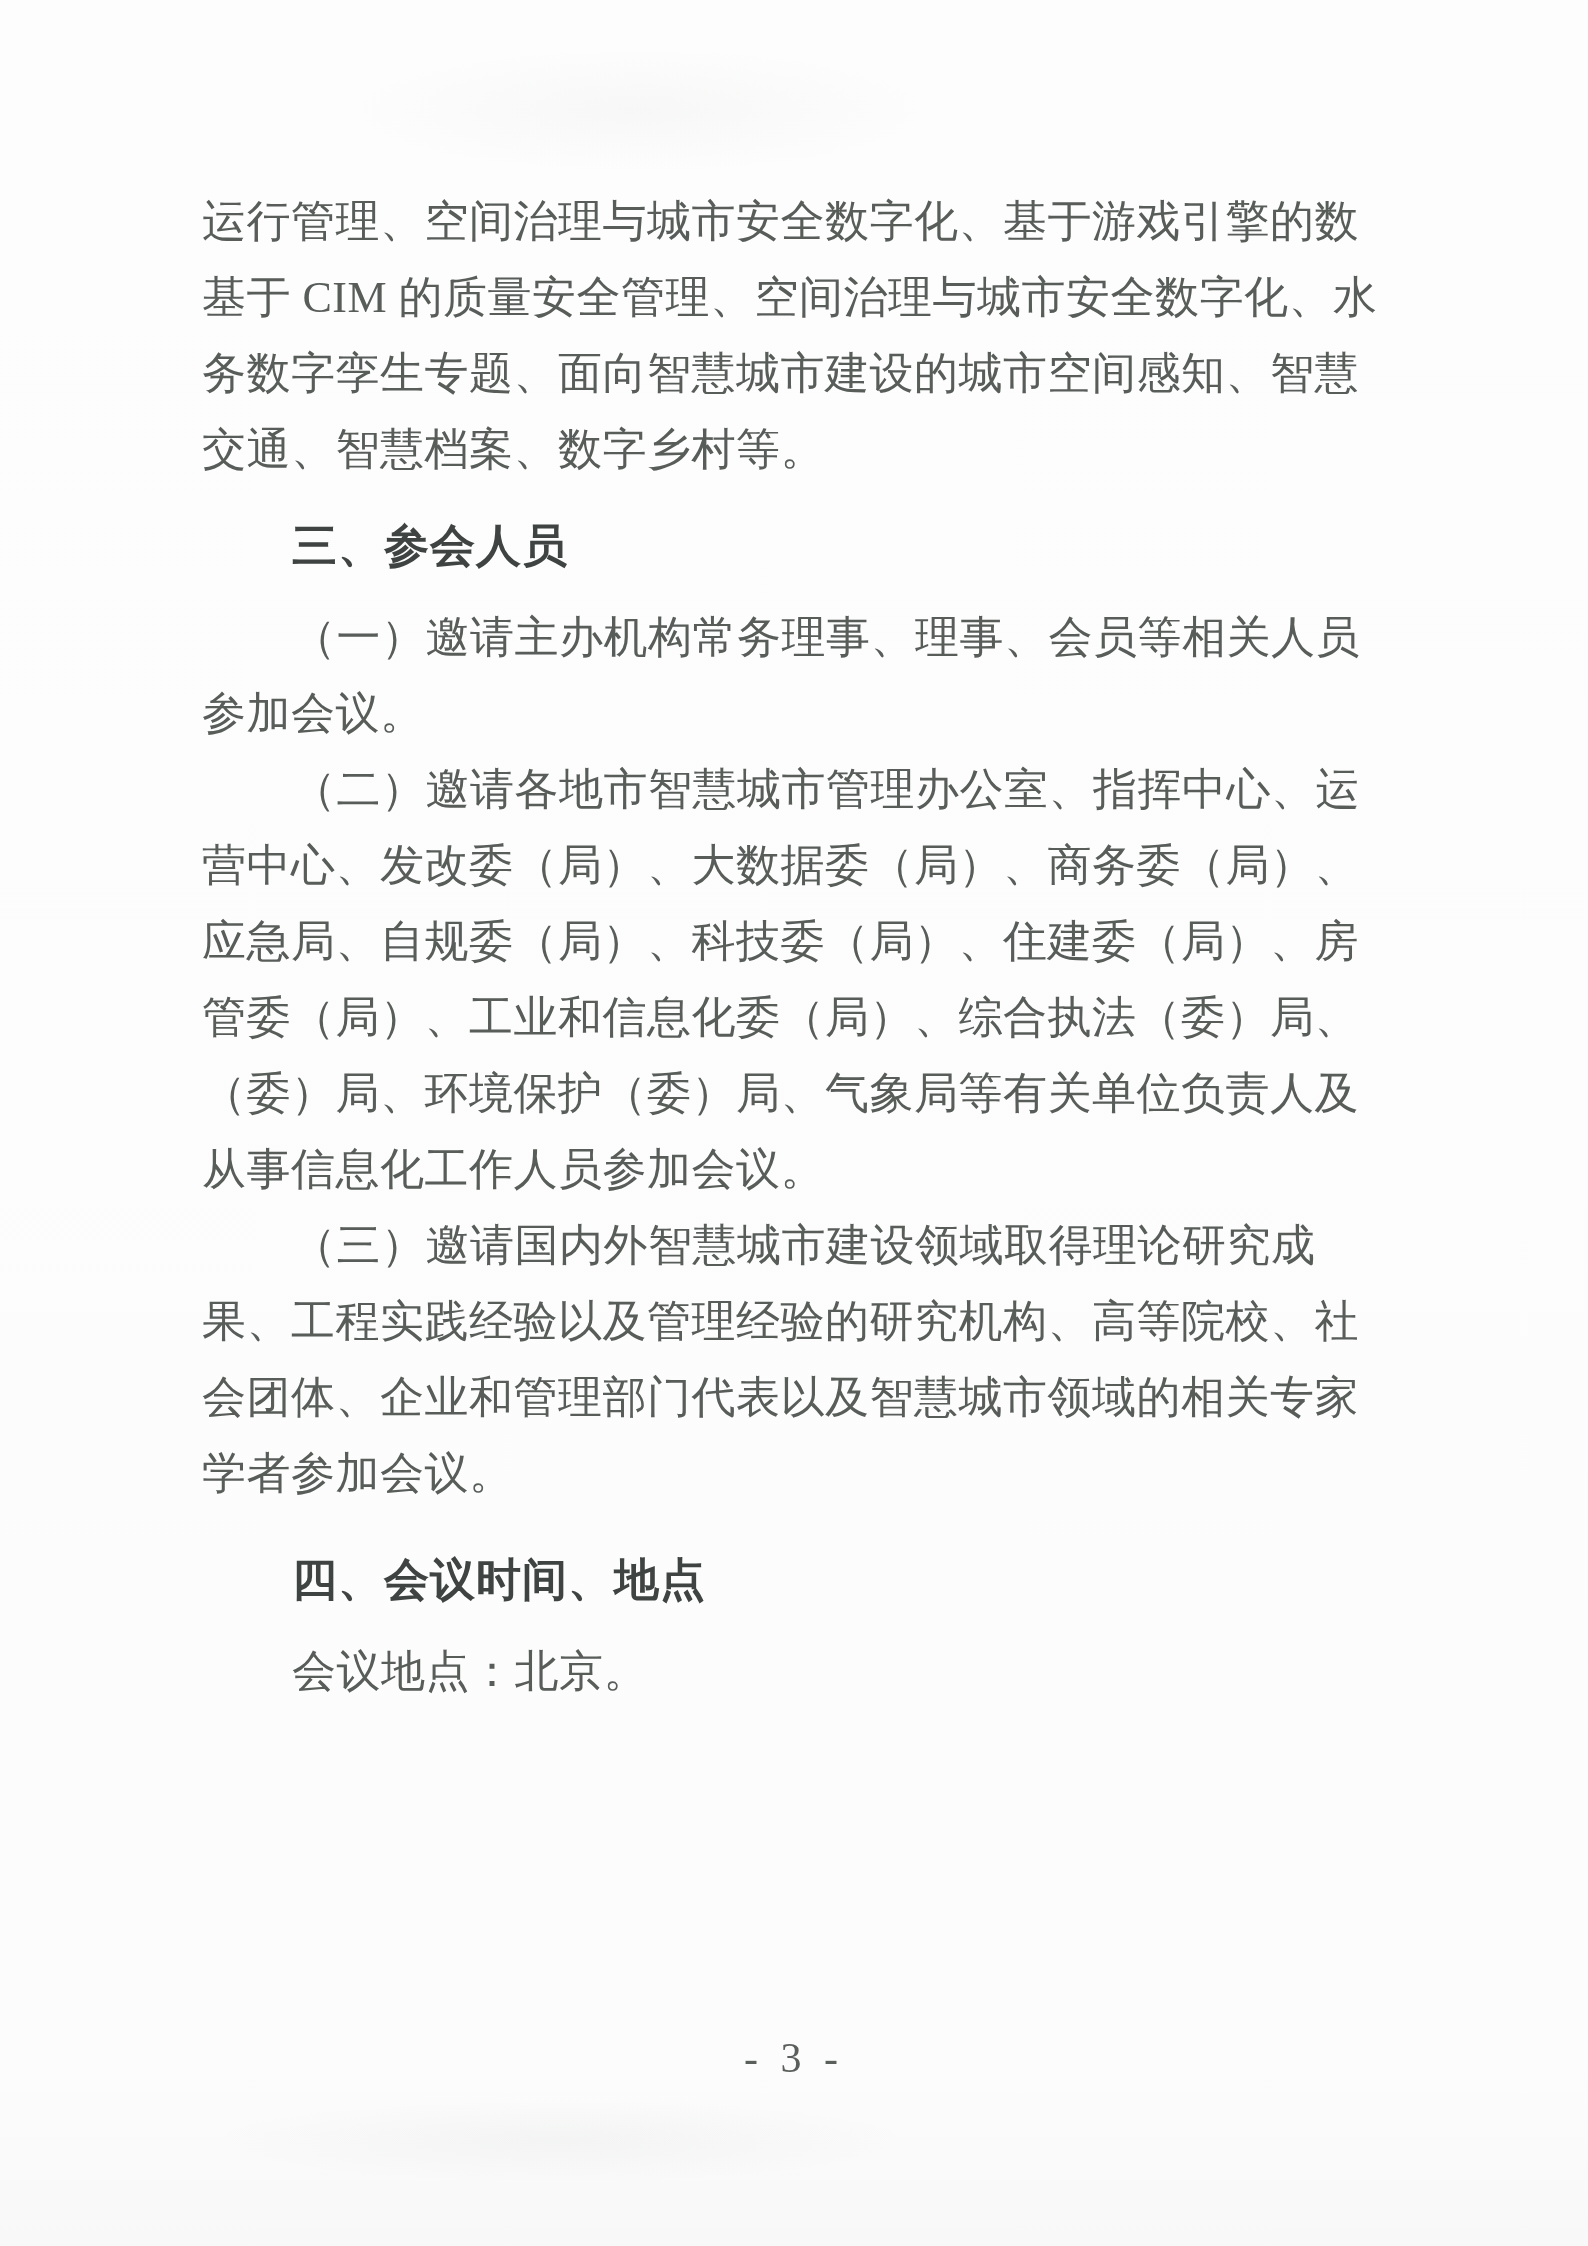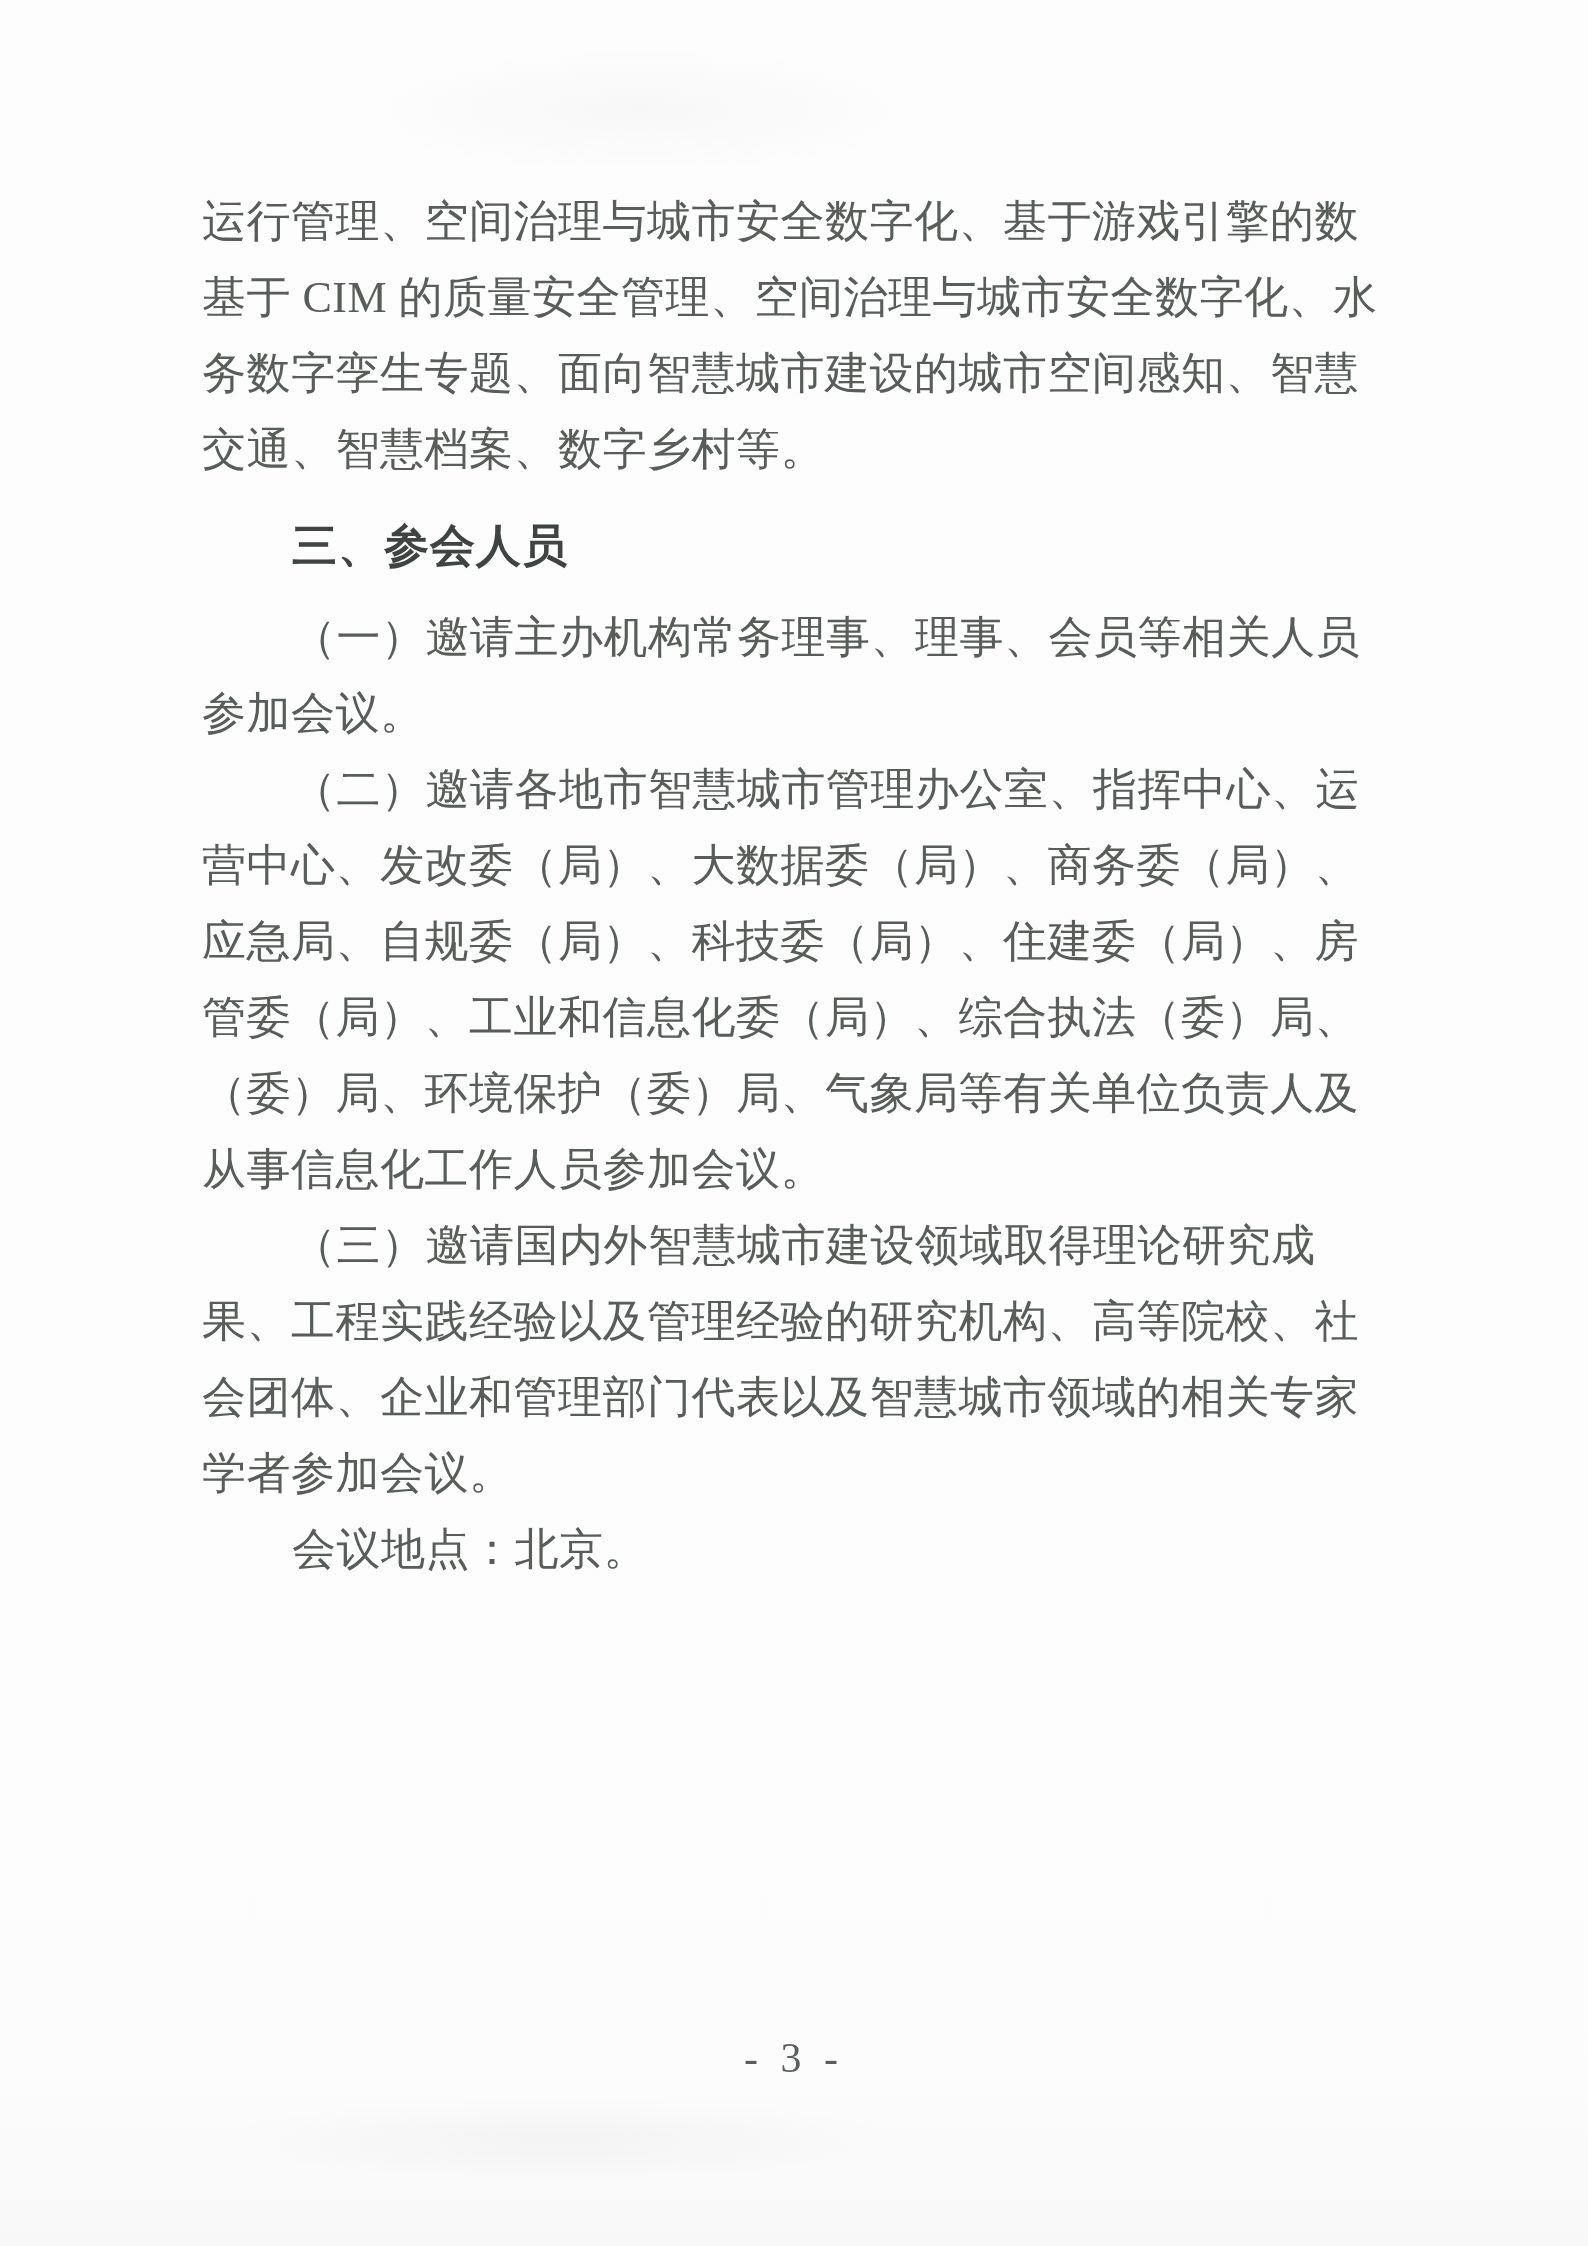--- a/index.html
+++ b/index.html
@@ -91,19 +91,20 @@
     <p class="line">应急局、自规委（局）、科技委（局）、住建委（局）、房</p>
     <p class="line">管委（局）、工业和信息化委（局）、综合执法（委）局、</p>
     <p class="line">（委）局、环境保护（委）局、气象局等有关单位负责人及</p>
     <p class="line">从事信息化工作人员参加会议。</p>
 
     <p class="line indent">（三）邀请国内外智慧城市建设领域取得理论研究成</p>
     <p class="line">果、工程实践经验以及管理经验的研究机构、高等院校、社</p>
     <p class="line">会团体、企业和管理部门代表以及智慧城市领域的相关专家</p>
     <p class="line">学者参加会议。</p>
 
+    <h2 class="heading h4">四、会议时间、地点</h2>
 
     <p class="line indent">会议地点：北京。</p>
 
   </div>
 
   <div class="footer">- 3 -</div>
 </div>
 
 </body></html>

